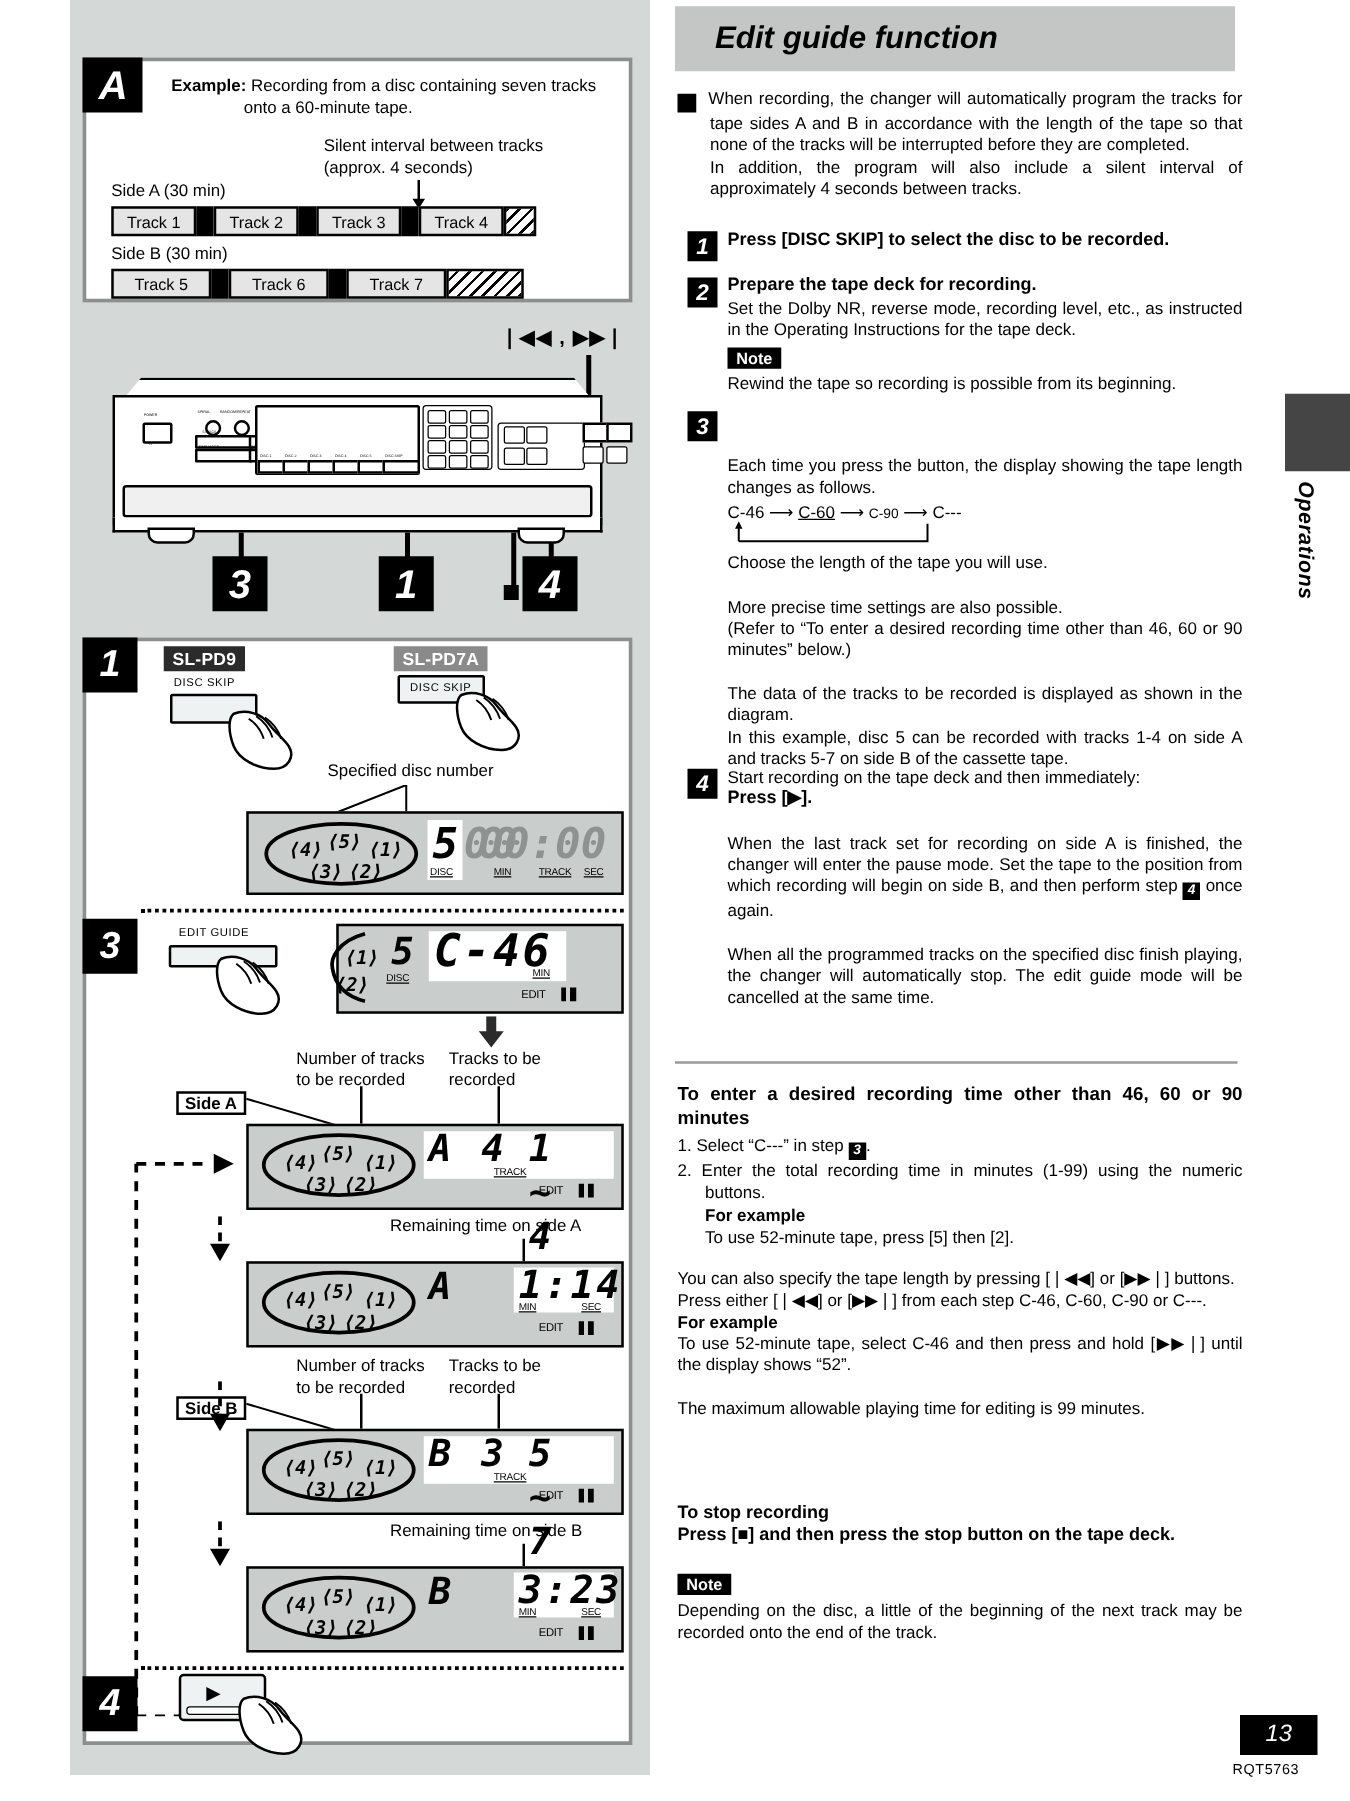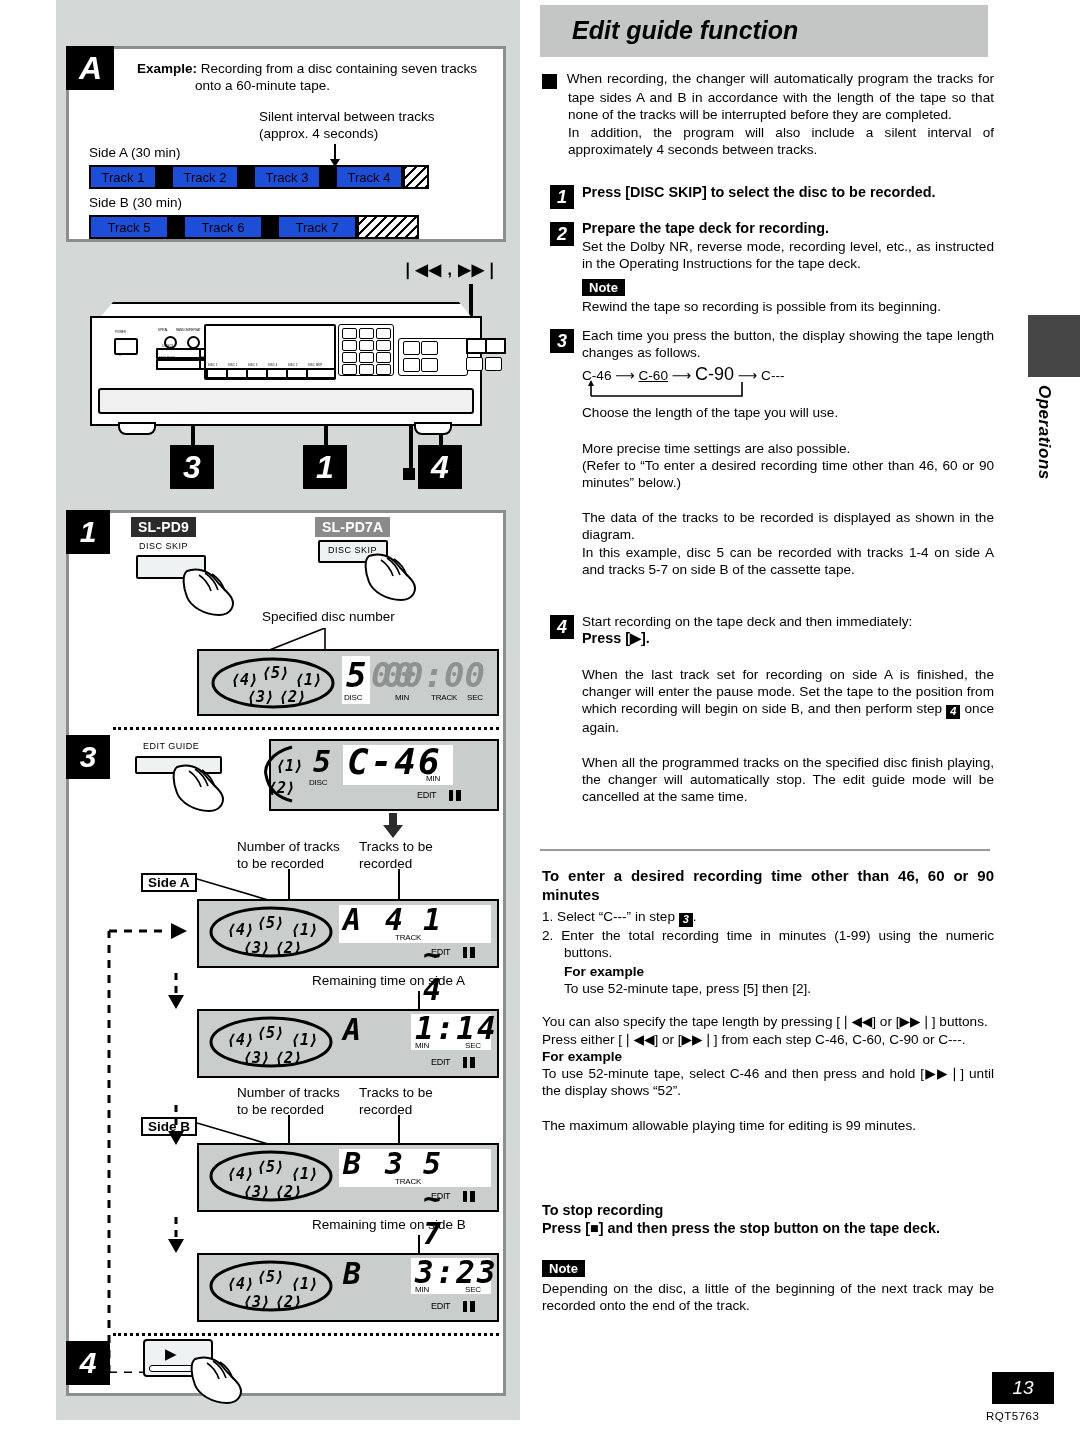--- a/index.html
+++ b/index.html
@@ -29,21 +29,21 @@
   }
   #ex-label{position:absolute;left:68px;top:12px;font-size:13.5px;line-height:16.5px;width:360px;}
   #ex-label b{font-weight:bold;}
   #ex-l2{display:block;padding-left:58px;}
   #silent-note{position:absolute;left:190px;top:60px;font-size:13.5px;line-height:16.5px;text-align:left;}
   #silent-arrow{position:absolute;left:265px;top:95px;width:0;height:0;}
   #silent-arrow .stem{position:absolute;left:0;top:0;width:2px;height:17px;background:#000;}
   #silent-arrow .head{position:absolute;left:-4px;top:15px;width:0;height:0;border-left:5px solid transparent;border-right:5px solid transparent;border-top:8px solid #000;}
   .side-label{position:absolute;font-size:13.5px;}
   .tape-row{position:absolute;height:24px;display:flex;border:0;}
-  .trk{border:2px solid #000;background:#1d4ed8;font-size:13px;display:flex;align-items:center;justify-content:center;box-sizing:border-box;height:24px;}
+  .trk{border:2px solid #000;background:#e5e5e5;font-size:13px;display:flex;align-items:center;justify-content:center;box-sizing:border-box;height:24px;}
   .gap{background:#000;height:24px;}
   .hatch{
     height:24px;border:2px solid #000;box-sizing:border-box;
     background:repeating-linear-gradient(-45deg,#000 0 2px,#fff 2px 7px);
   }
 
   
   #device-area{position:absolute;left:10px;top:250px;width:444px;height:250px;}
   #ff-label{position:absolute;left:335px;top:10px;font-size:16px;font-weight:bold;letter-spacing:1px;}
   .callout-line{position:absolute;background:#000;width:4px;}
@@ -84,21 +84,21 @@
   .hw-btn{position:absolute;background:#eef2f2;border:2.5px solid #000;border-radius:2px;}
   .dotted-sep{position:absolute;border-top:3.5px dotted #000;height:0;}
 
   
   .hand{position:absolute;}
 
   
   .lcd{position:absolute;background:#c9cdcc;border:2.5px solid #000;}
   .lcd-inner-white{position:absolute;background:#fff;}
   .seg{font-family:"DejaVu Sans Mono", monospace;font-weight:bold;font-style:italic;color:#000;}
-  .tiny{font-size:8px;letter-spacing:-0.2px;}
+  .tiny{font-size:8px;letter-spacing:-0.2px;text-decoration:underline;}
   .edit-tag{position:absolute;font-size:9px;letter-spacing:-.3px;}
   .pausebars{position:absolute;width:12px;height:11px;
      background:linear-gradient(90deg,#000 0 4px,transparent 4px 7px,#000 7px 11px);}
   .ann{position:absolute;font-size:13.5px;line-height:16.5px;}
   .sideflag{position:absolute;font-size:13.5px;font-weight:bold;border:2px solid #000;padding:0px 5px;background:#fff;}
   .leadline{position:absolute;background:#000;}
 
   
   #right-col{position:absolute;left:540px;top:0;width:460px;}
   #title-bar{position:absolute;left:0px;top:5px;width:448px;height:52px;background:#c4c6c5;}
@@ -506,24 +506,24 @@
     <h3 class="sub" style="padding-left:40px;">Prepare the tape deck for recording.</h3>
     <p class="body" style="padding-left:40px;">Set the Dolby NR, reverse mode, recording level, etc., as instructed in the Operating Instructions for the tape deck.</p>
     <div style="padding-left:40px;margin-top:6px;">
       <span class="note-tag">Note</span>
     </div>
     <p class="body" style="padding-left:40px;margin-top:2px;">Rewind the tape so recording is possible from its beginning.</p>
   </div>
 
   <div style="position:absolute;left:2px;top:327px;width:452px;">
     <div class="step-sq" style="left:8px;top:2px;">3</div>
-    <p class="body" style="padding-left:40px;">Each time you press the button, the display showing the tape length changes as follows.</p>
+    <p class="body" style="padding-left:40px;margin-top:37px;">Each time you press the button, the display showing the tape length changes as follows.</p>
 
     <div style="position:relative;padding-left:40px;margin-top:3px;height:34px;">
-      <span class="body" style="font-size:13.6px;">C-46</span><span style="font-size:13.6px;">&nbsp;⟶&nbsp;</span><span class="body" style="font-size:13.6px;text-decoration:underline;">C-60</span><span style="font-size:13.6px;">&nbsp;⟶&nbsp;</span><span class="body" style="font-size:18px;">C-90</span><span style="font-size:13.6px;">&nbsp;⟶&nbsp;</span><span class="body" style="font-size:13.6px;">C---</span>
+      <span class="body" style="font-size:13.6px;">C-46</span><span style="font-size:13.6px;">&nbsp;⟶&nbsp;</span><span class="body" style="font-size:13.6px;text-decoration:underline;">C-60</span><span style="font-size:13.6px;">&nbsp;⟶&nbsp;</span><span class="body" style="font-size:11px;">C-90</span><span style="font-size:13.6px;">&nbsp;⟶&nbsp;</span><span class="body" style="font-size:13.6px;">C---</span>
       <svg style="position:absolute;left:40px;top:16px;" width="200" height="18">
         <path d="M9 16 L160 16 L160 2" stroke="#000" stroke-width="1.6" fill="none"></path>
         <path d="M9 16 L9 3" stroke="#000" stroke-width="1.6" fill="none"></path>
         <polygon points="6,6 12,6 9,0" fill="#000"></polygon>
       </svg>
     </div>
 
     <p class="body" style="padding-left:40px;margin-top:6px;">Choose the length of the tape you will use.</p>
     <p class="body" style="padding-left:40px;margin-top:18px;">More precise time settings are also possible.</p>
     <p class="body" style="padding-left:40px;">(Refer to “To enter a desired recording time other than 46, 60 or 90 minutes” below.)</p>

